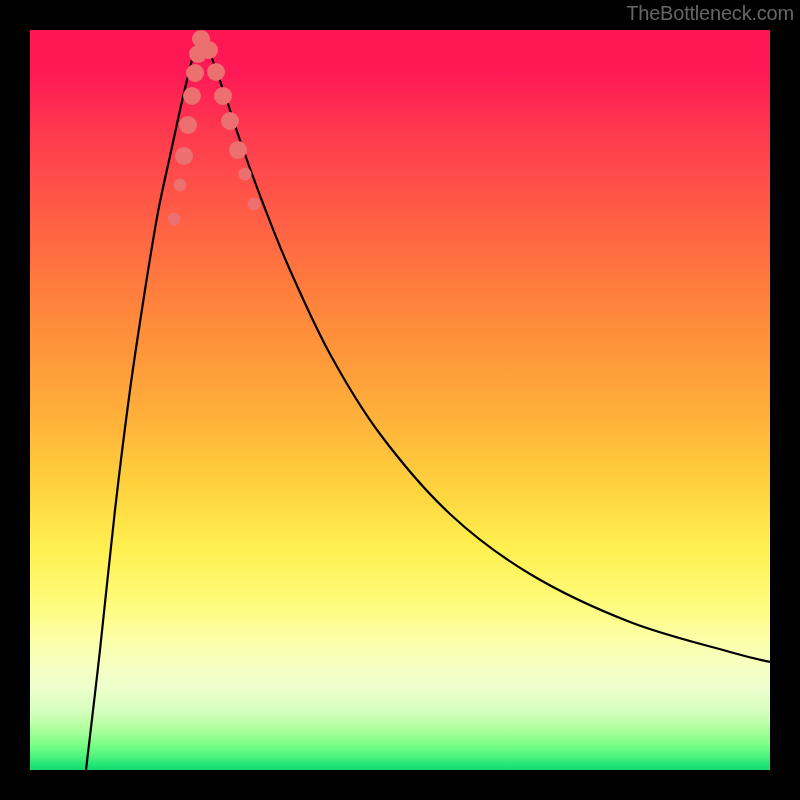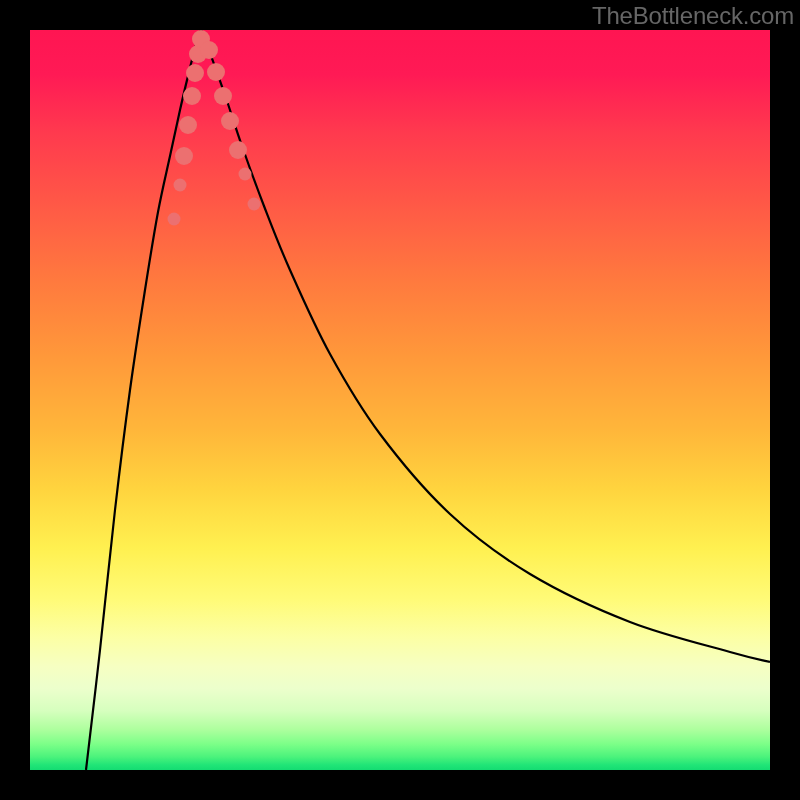--- a/index.html
+++ b/index.html
@@ -60,21 +60,21 @@
     height: 740px;
   }
   .watermark {
     position: absolute;
     top: 2px;
     right: 6px;
     z-index: 10;
   }
   .watermark span {
     color: #666666;
-    font-size: 24px;
+    font-size: 20px;
     font-weight: 500;
     letter-spacing: -0.2px;
   }
 </style>
 </head>
 <body>
 
 <div class="frame">
 
   <div class="watermark">

